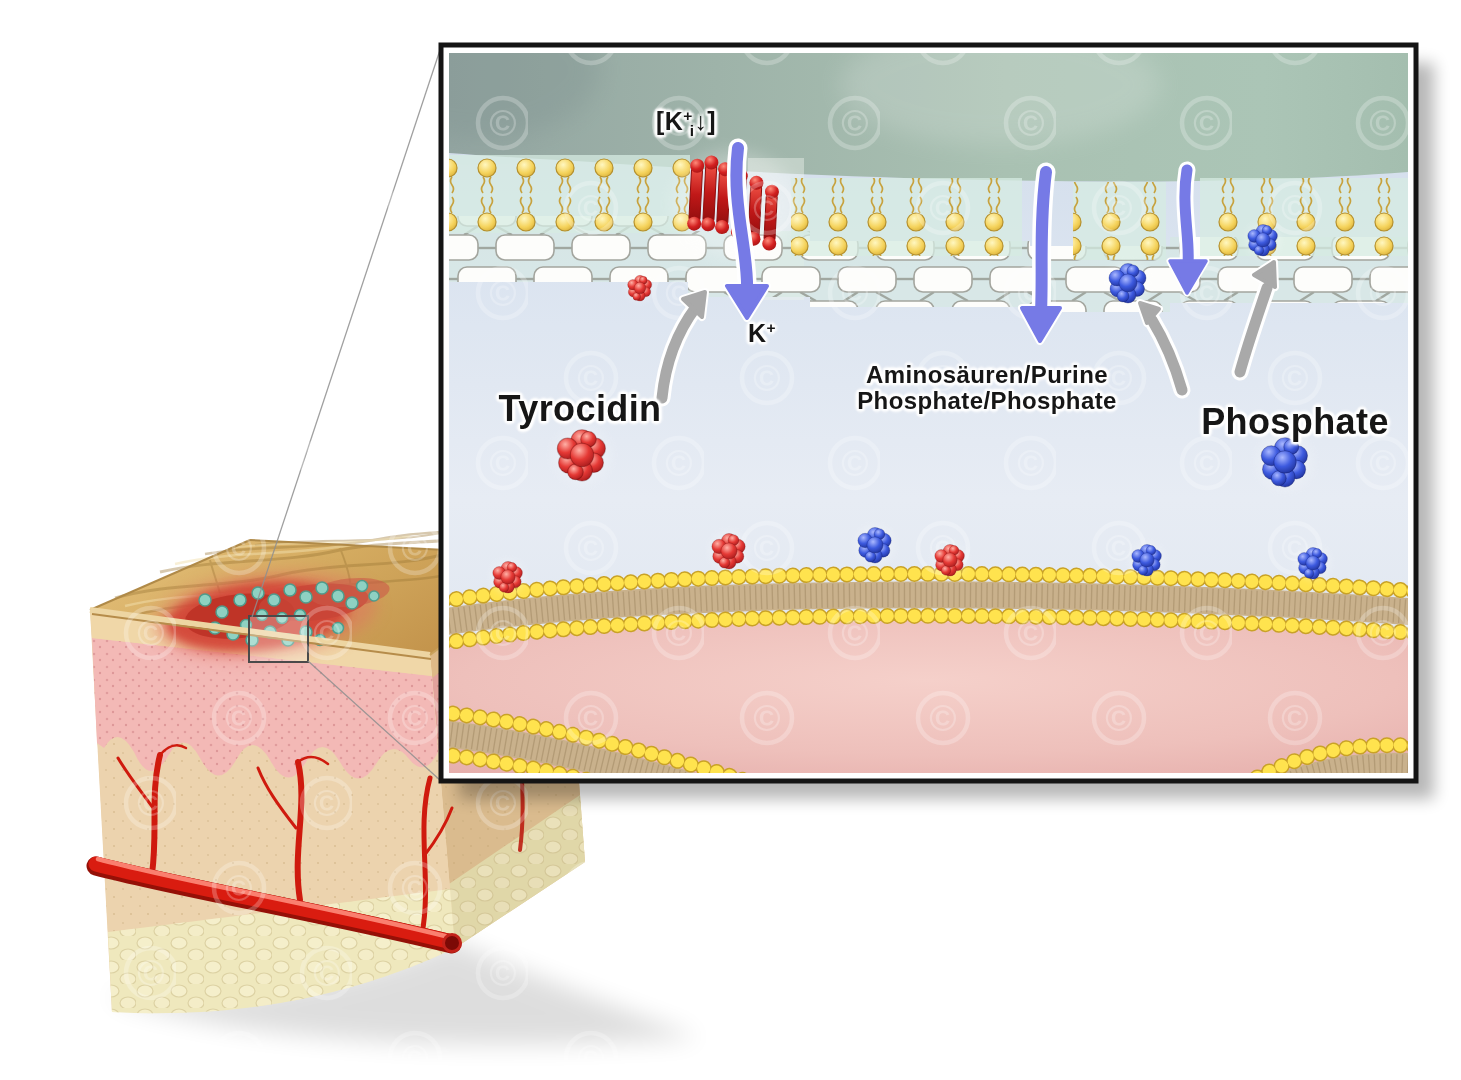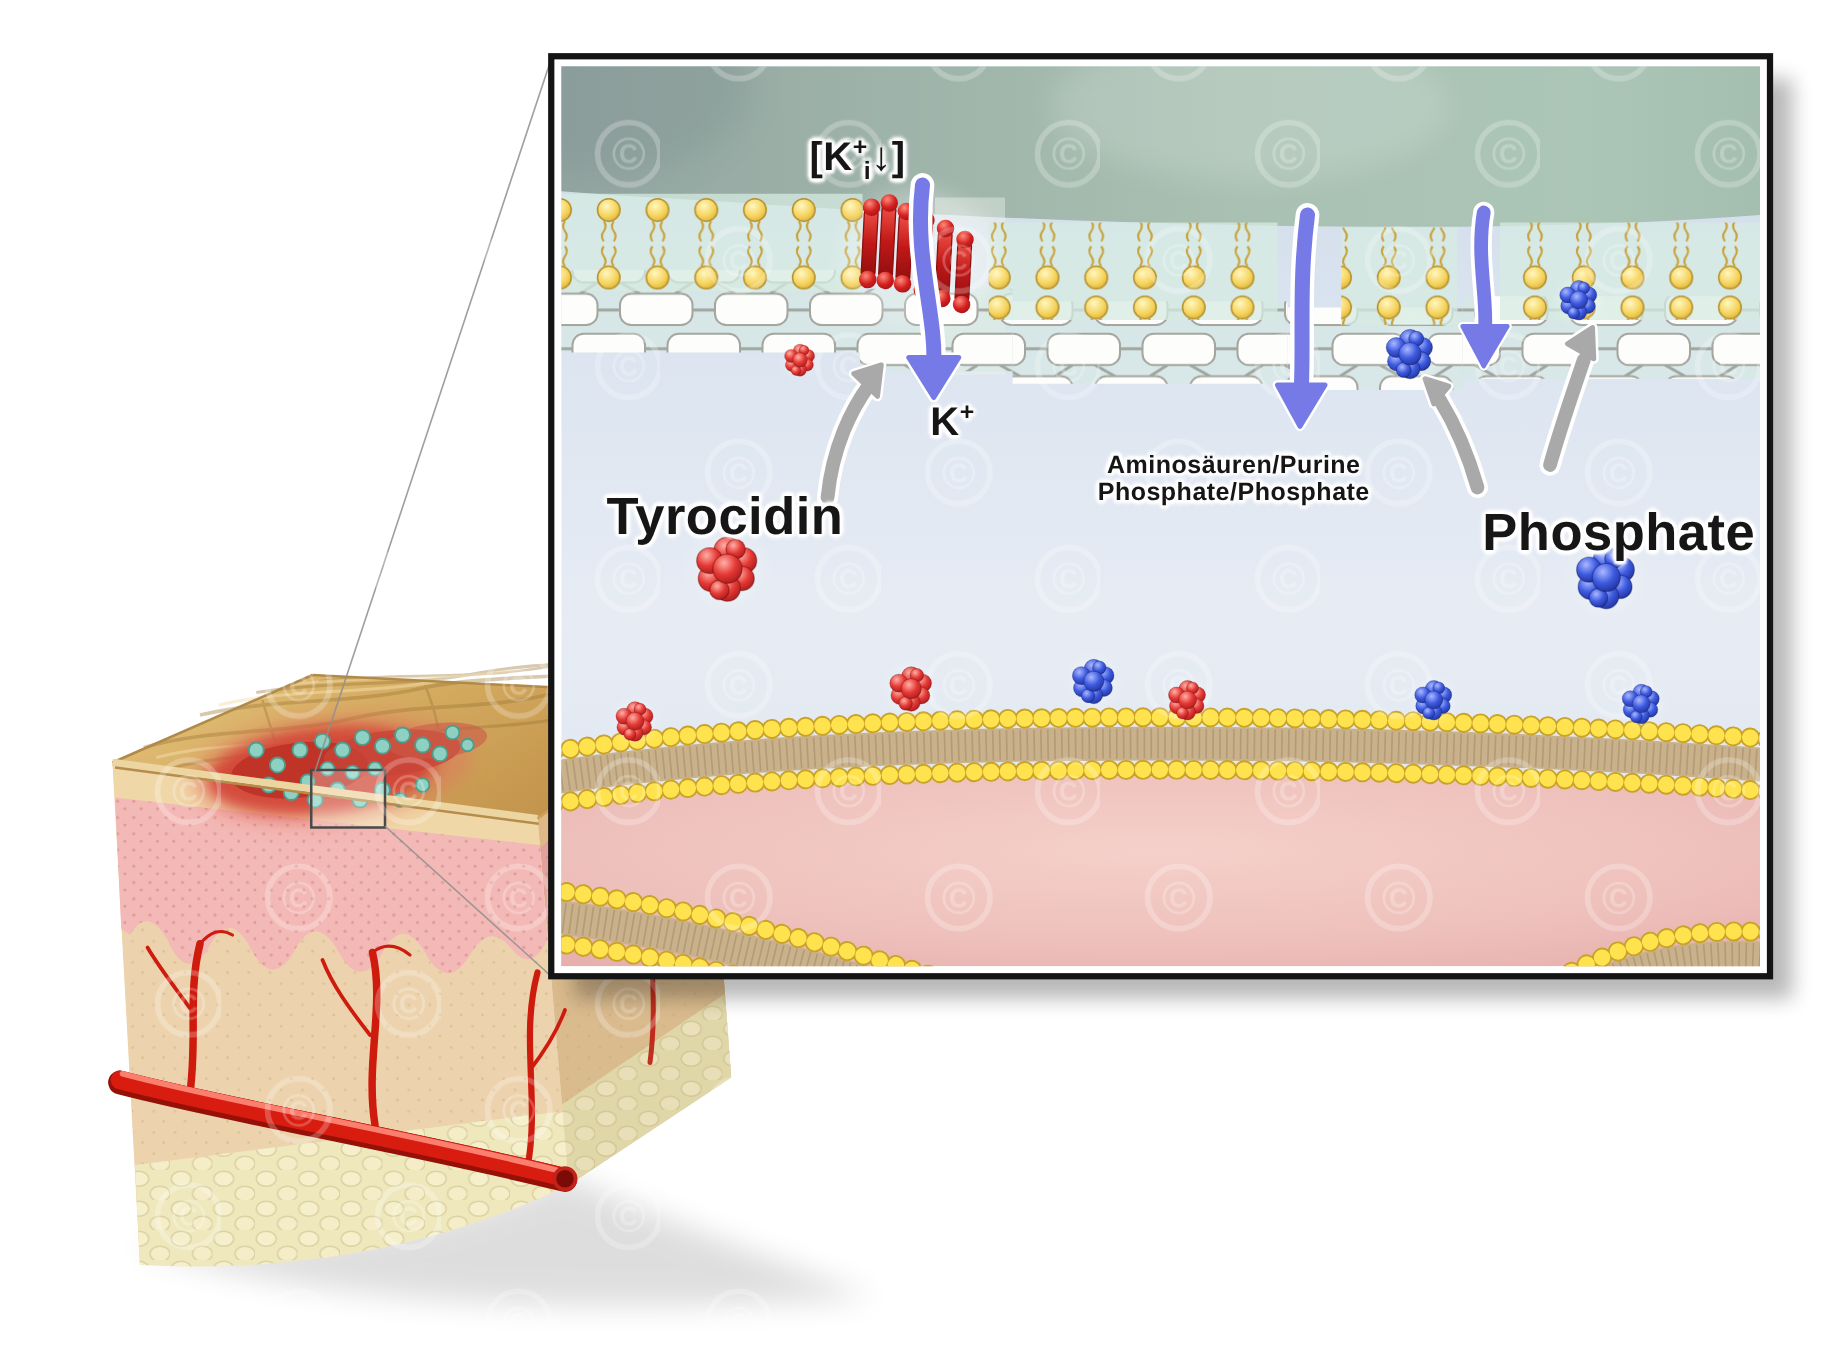--- a/index.html
+++ b/index.html
@@ -5,23 +5,23 @@
   html,body{margin:0;padding:0;background:#ffffff;}
   .stage{position:relative;width:1461px;height:1080px;background:#ffffff;overflow:hidden;
          font-family:"Liberation Sans",sans-serif;}
   .stage svg{position:absolute;left:0;top:0;}
   svg text{font-family:"Liberation Sans",sans-serif;}
   .lbl{position:absolute;font-weight:700;color:#161616;white-space:nowrap;
        transform:translateX(-50%);letter-spacing:.4px;line-height:1.08;
        text-shadow:-2px -2px 2px #fff,2px -2px 2px #fff,-2px 2px 2px #fff,2px 2px 2px #fff,
                    0 -3px 3px #fff,0 3px 3px #fff,-3px 0 3px #fff,3px 0 3px #fff;}
   .lbl-xl{font-size:31px;}
-  .lbl-lg{font-size:42px;}
-  .lbl-md{font-size:32px;}
-  .lbl-sm{font-size:20px;text-align:center;}
+  .lbl-lg{font-size:36px;}
+  .lbl-md{font-size:25px;}
+  .lbl-sm{font-size:24px;text-align:center;}
   .lbl .sup{font-size:.62em;vertical-align:super;}
   .lbl .sub{font-size:.62em;vertical-align:sub;margin-left:-3px;}
 </style>
 </head>
 <body>
 
 <div class="stage">
 
 <svg width="1461" height="1080" viewBox="0 0 1461 1080">
   <defs>

